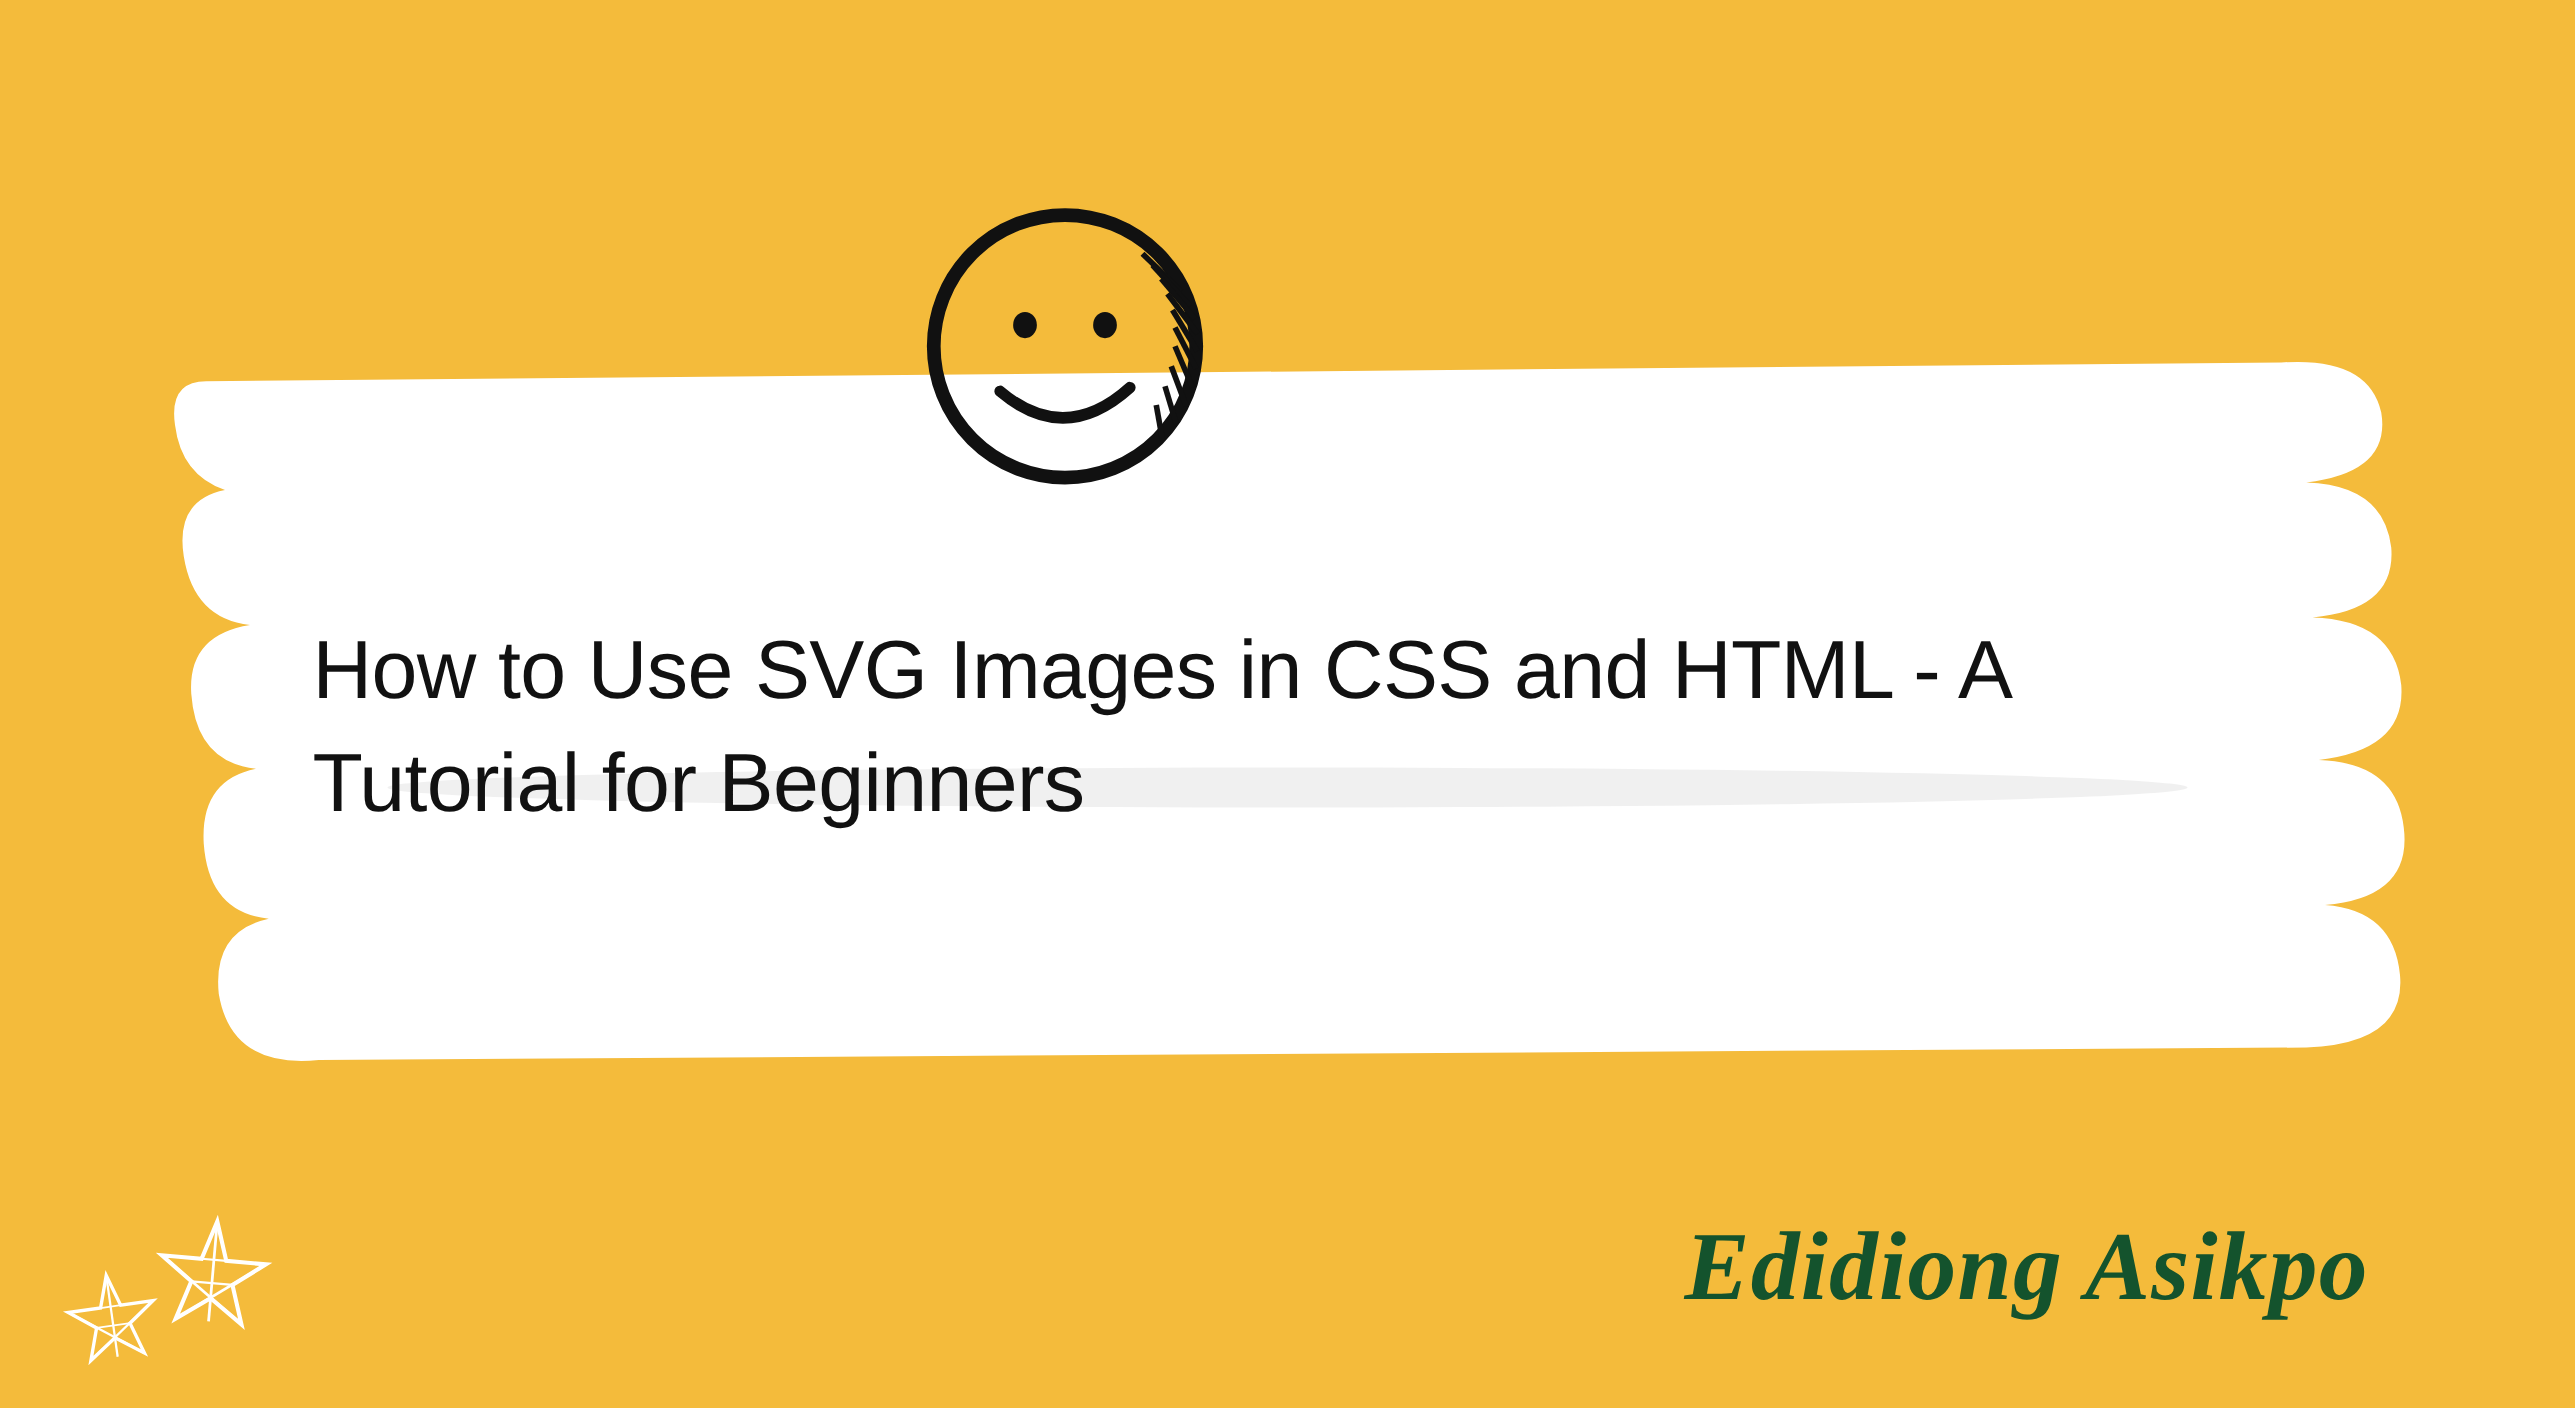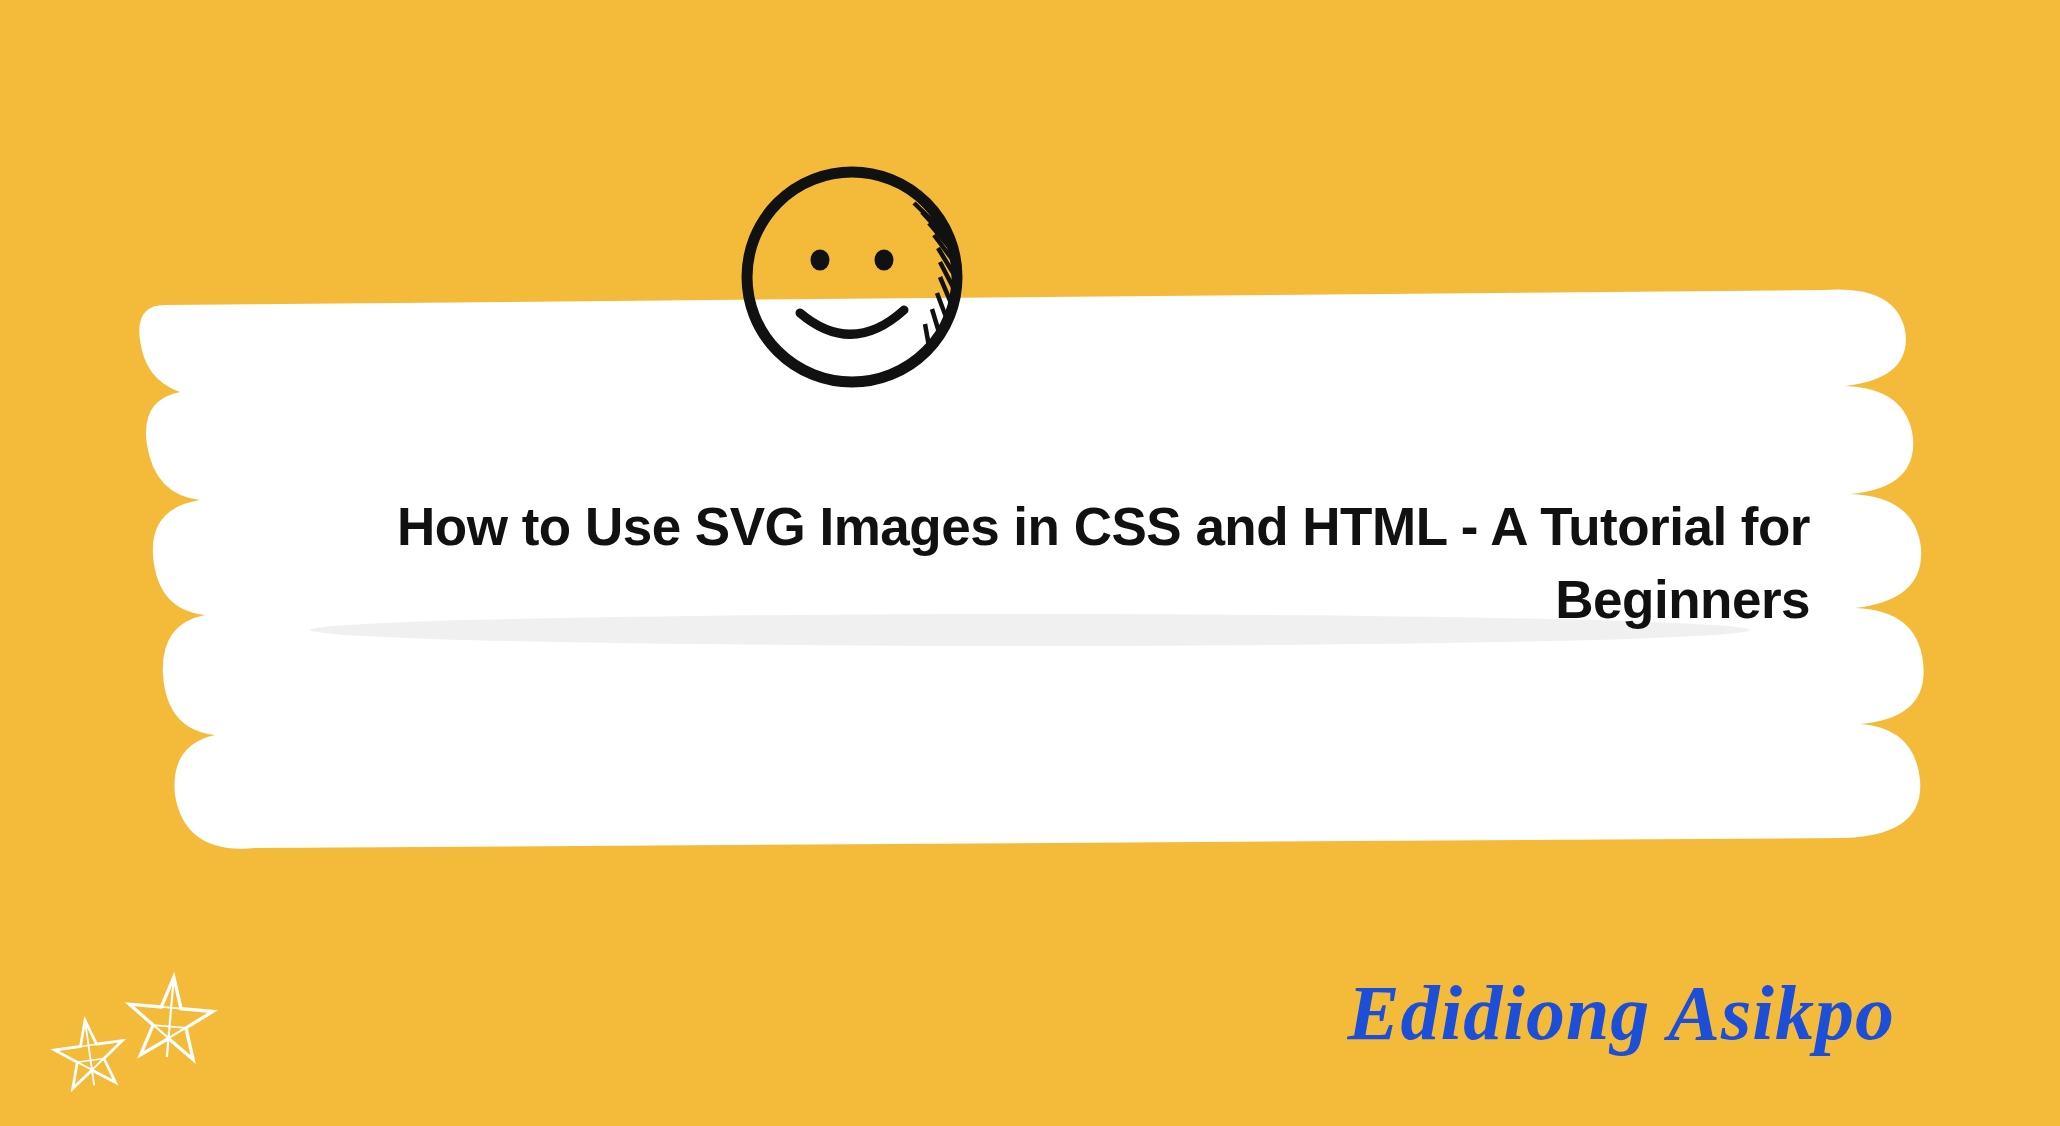--- a/index.html
+++ b/index.html
@@ -35,37 +35,37 @@
       left: 730px;
       width: 245px;
       height: 245px;
     }
 
     .title {
       position: absolute;
       top: 490px;
       left: 250px;
       width: 1560px;
-      text-align: right;
-      font-size: 53px;
-      font-weight: 700;
+      text-align: left;
+      font-size: 66px;
+      font-weight: 400;
       color: #111;
       line-height: 1.38;
       letter-spacing: -0.5px;
     }
 
     .author {
       position: absolute;
       bottom: 68px;
       right: 165px;
       font-family: "Brush Script MT", "Lucida Handwriting", cursive;
       font-size: 78px;
       font-weight: 700;
       font-style: italic;
-      color: #1d4ed8;
+      color: #14532d;
       letter-spacing: 1px;
     }
 
     .stars-container {
       position: absolute;
       bottom: 25px;
       left: 45px;
       width: 200px;
       height: 140px;
     }

